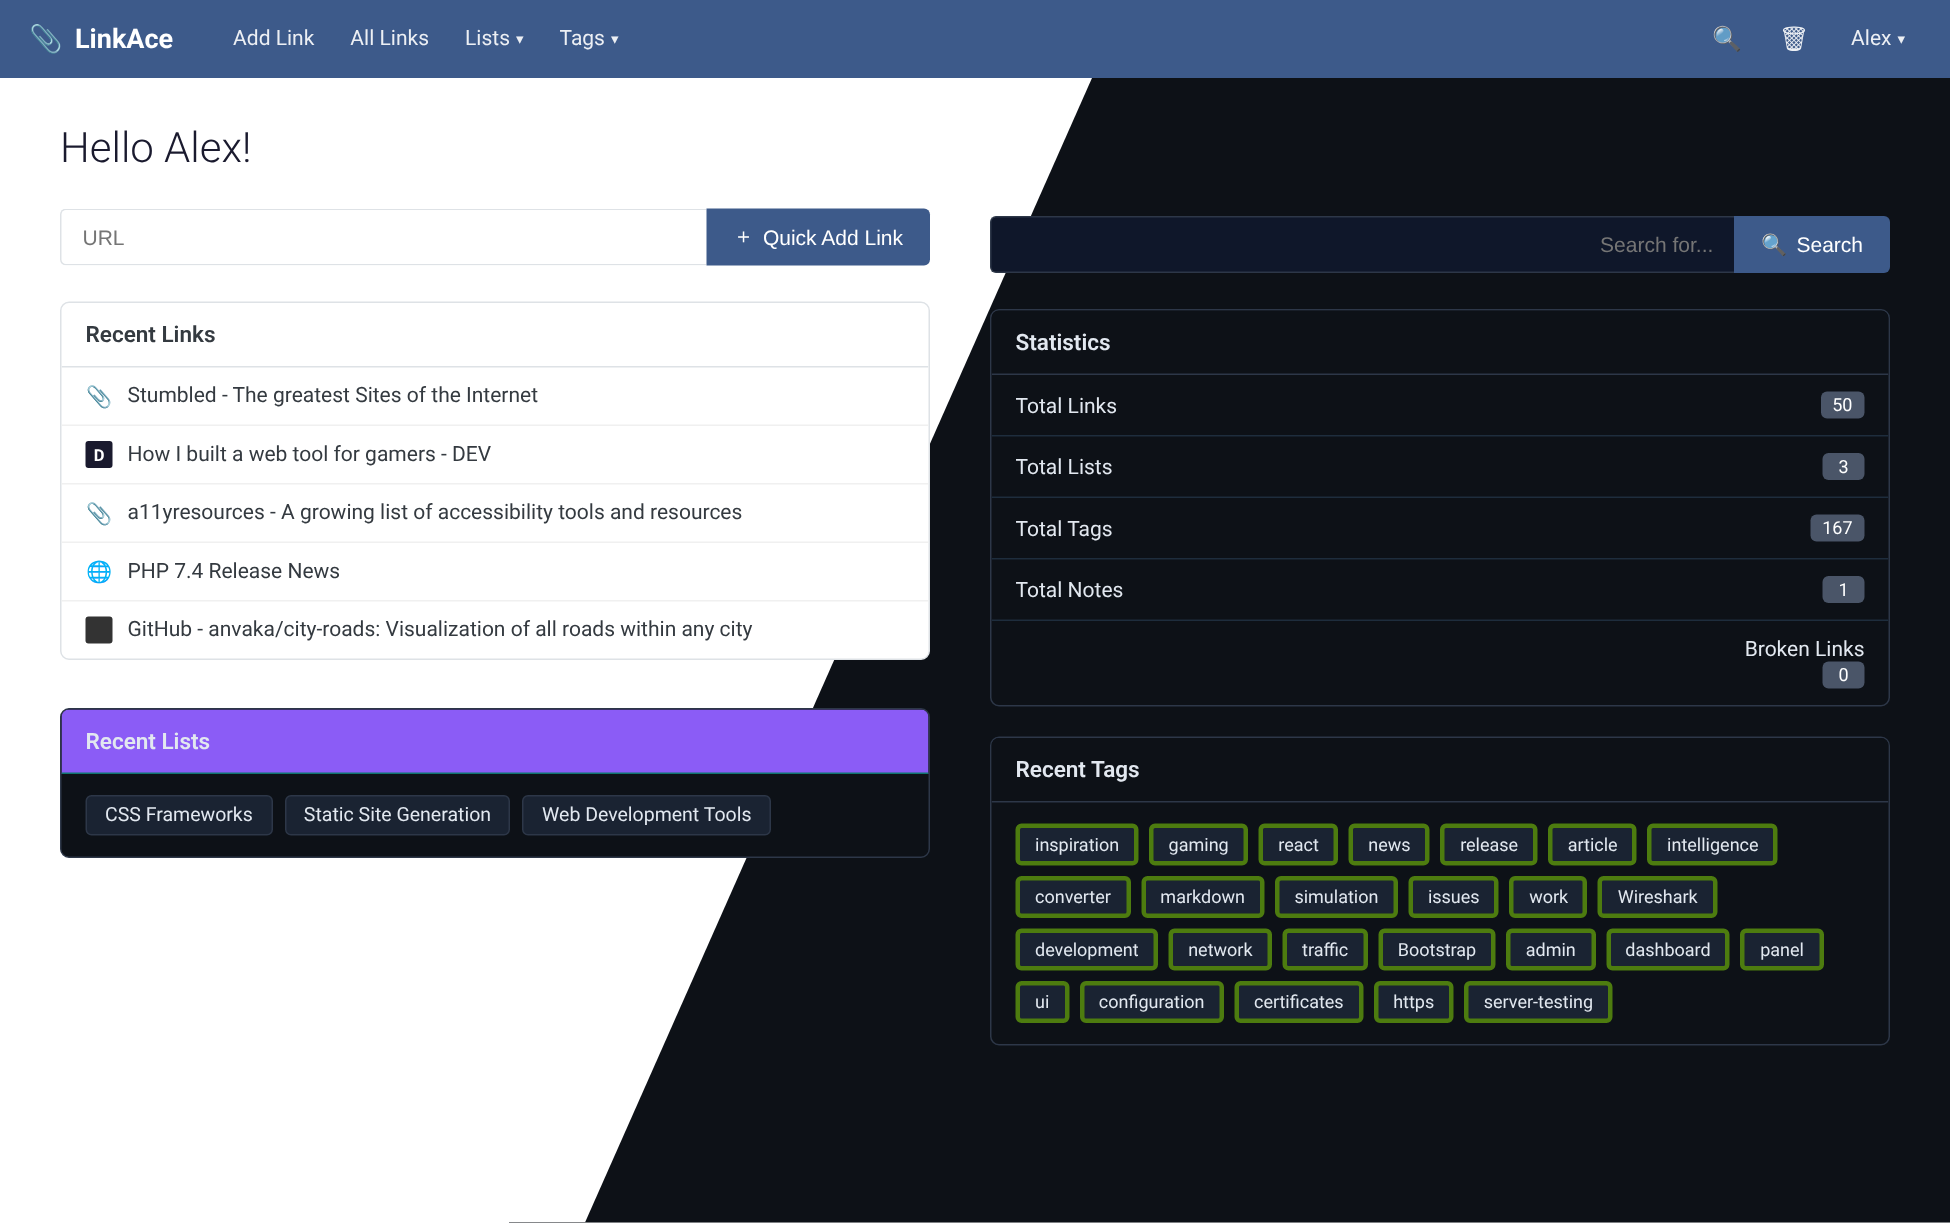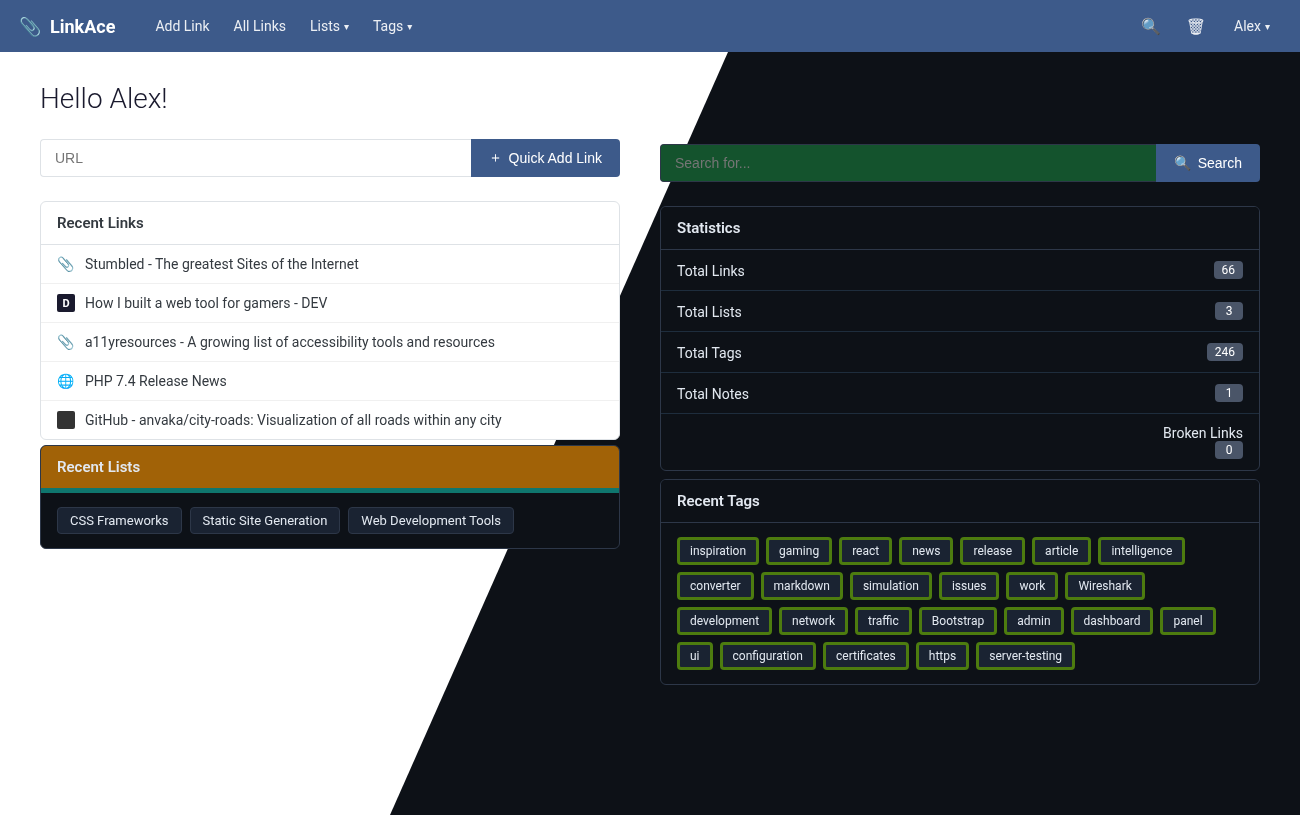--- a/index.html
+++ b/index.html
@@ -134,21 +134,21 @@
       align-items: center;
       gap: 6px;
       white-space: nowrap;
     }
 
     
     .card {
       background: #fff;
       border: 1px solid #dee2e6;
       border-radius: 6px;
-      margin-bottom: 5px;
+      margin-bottom: 32px;
       overflow: hidden;
     }
     .card-header {
       padding: 12px 16px;
       border-bottom: 1px solid #dee2e6;
       font-size: 15px;
       font-weight: 600;
       color: #343a40;
     }
     .link-item {
@@ -175,23 +175,23 @@
 
     
     .lists-card {
       background: #0d1117;
       border: 1px solid #2d3748;
       border-radius: 6px;
       margin-bottom: 20px;
       overflow: hidden;
     }
     .lists-card .card-header {
-      background: #a16207;
+      background: #8b5cf6;
       color: #e2e8f0;
-      border-bottom: 5px solid #0f766e;
+      border-bottom: 1px solid #0f766e;
     }
     .lists-content {
       padding: 14px 16px;
       display: flex;
       flex-wrap: wrap;
       gap: 8px;
       text-align: center;
     }
     .list-tag {
       background: #1a2332;
@@ -212,42 +212,43 @@
       margin-bottom: 24px;
     }
     .search-input {
       flex: 1;
       padding: 10px 14px;
       border: 1px solid #2d3748;
       border-right: none;
       border-radius: 4px 0 0 4px;
       font-size: 14px;
       color: #a0aec0;
-      background: #14532d;
+      background: #0f172a;
       outline: none;
+      text-align: right;
     }
     .search-btn {
       background: #3d5a8a;
       color: #fff;
       border: none;
       padding: 10px 18px;
       border-radius: 0 4px 4px 0;
       cursor: pointer;
       font-size: 14px;
       display: flex;
       align-items: center;
       gap: 6px;
     }
 
     
     .dark-card {
       background: #0d1117;
       border: 1px solid #2d3748;
       border-radius: 6px;
-      margin-bottom: 8px;
+      margin-bottom: 20px;
       overflow: hidden;
     }
     .dark-card .card-header {
       background: #0d1117;
       color: #e2e8f0;
       border-bottom: 1px solid #2d3748;
     }
     .stat-row {
       display: flex;
       justify-content: space-between;
@@ -380,29 +381,29 @@
         <button class="search-btn">
           <span>🔍</span>
           <span>Search</span>
         </button>
       </div>
 
       <div class="dark-card">
         <div class="card-header">Statistics</div>
         <div class="stat-row">
           <span>Total Links</span>
-          <span class="stat-badge">66</span>
+          <span class="stat-badge">50</span>
         </div>
         <div class="stat-row">
           <span>Total Lists</span>
           <span class="stat-badge">3</span>
         </div>
         <div class="stat-row">
           <span>Total Tags</span>
-          <span class="stat-badge">246</span>
+          <span class="stat-badge">167</span>
         </div>
         <div class="stat-row">
           <span>Total Notes</span>
           <span class="stat-badge">1</span>
         </div>
         <div class="stat-row">
           <span>Broken Links</span>
           <span class="stat-badge">0</span>
         </div>
       </div>

